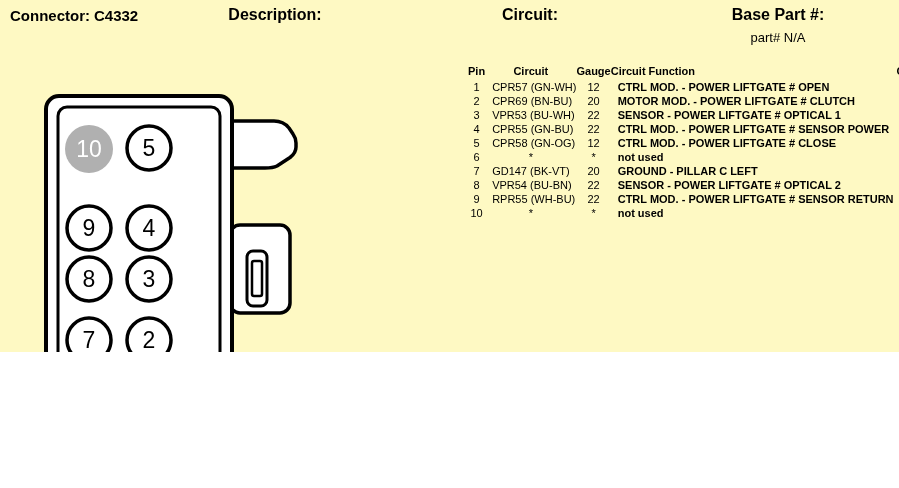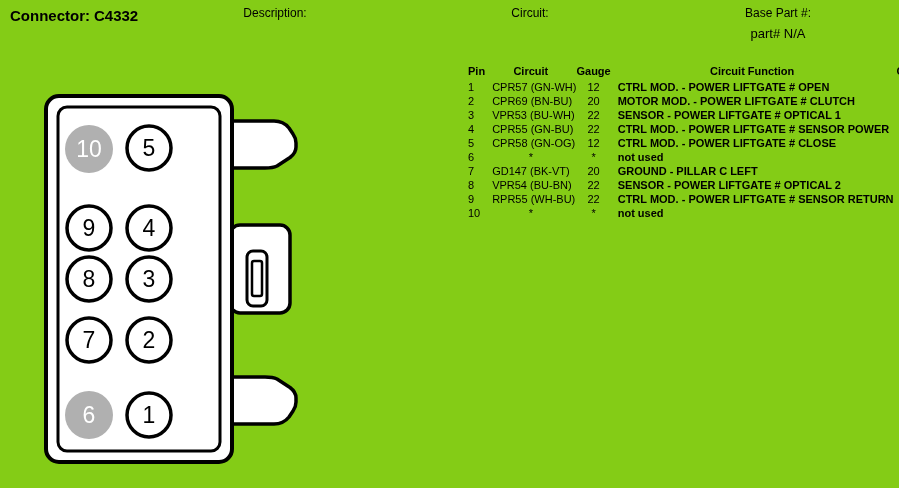--- a/index.html
+++ b/index.html
@@ -1,41 +1,41 @@
 <!DOCTYPE html>
 <html><head>
 <meta charset="utf-8">
 <style>
   * { margin:0; padding:0; box-sizing:border-box; }
   html,body { background:#ffffff; }
   body { font-family:"Liberation Sans", sans-serif; color:#000; }
-  .page { position:relative; width:899px; height:488px; background:#84cc16; overflow:hidden; }
+  .page { position:relative; width:899px; height:352px; background:#fef9c3; overflow:hidden; }
 
   
   .connector-title { position:absolute; left:10px; top:7px; font-size:15px; font-weight:bold; white-space:nowrap; }
   .connector-title span { margin-right:4px; }
   .hcol { position:absolute; top:6px; text-align:center; }
   .hcol-description { left:160px; width:230px; }
   .hcol-harness { left:455px; width:150px; }
   .hcol-basepart { left:703px; width:150px; }
-  .hlabel { font-size:12px; font-weight:normal; }
+  .hlabel { font-size:16px; font-weight:bold; }
   .hvalue { font-size:13px; margin-top:6px; }
 
   
   .pin-table { position:absolute; left:468px; top:64px; }
   table { border-collapse:collapse; table-layout:fixed; }
   th, td { font-size:11px; line-height:14px; height:14px; padding:0; white-space:nowrap; vertical-align:top; overflow:visible; }
   thead th { height:16px; font-weight:bold; }
-  .c-pin { text-align:left; }
+  .c-pin { text-align:center; }
   td.c-circuit { text-align:left; padding-left:7px; }
   th.c-circuit { }
   td.c-circuit.star { text-align:center; padding-left:0; }
   .c-gauge { text-align:center; }
   td.c-function { text-align:left; padding-left:7px;font-weight:bold; }
-  th.c-function { text-align:center; }
+  th.c-function { text-align:left; }
   .c-qual { text-align:left; padding-left:3px; }
 
   
   .diagram-svg { position:absolute; left:0; top:0; }
   .diagram-svg text { font-family:"Liberation Sans", sans-serif; font-size:23px; }
 </style>
 </head>
 <body>
 
 <div class="page">

